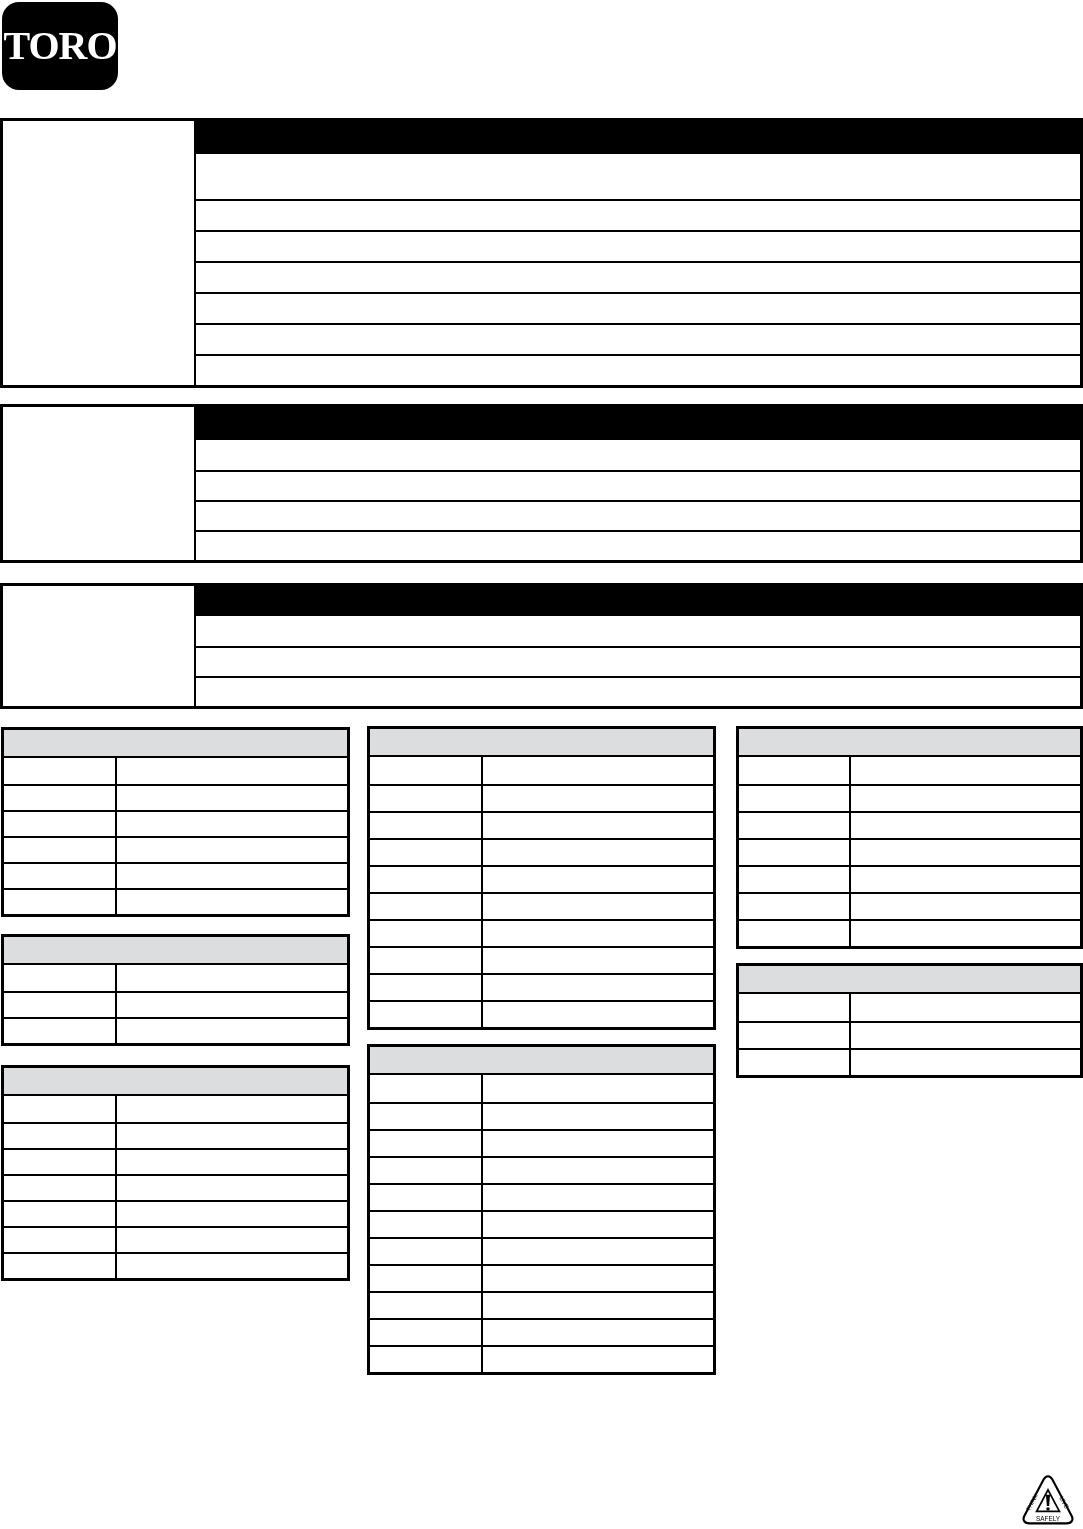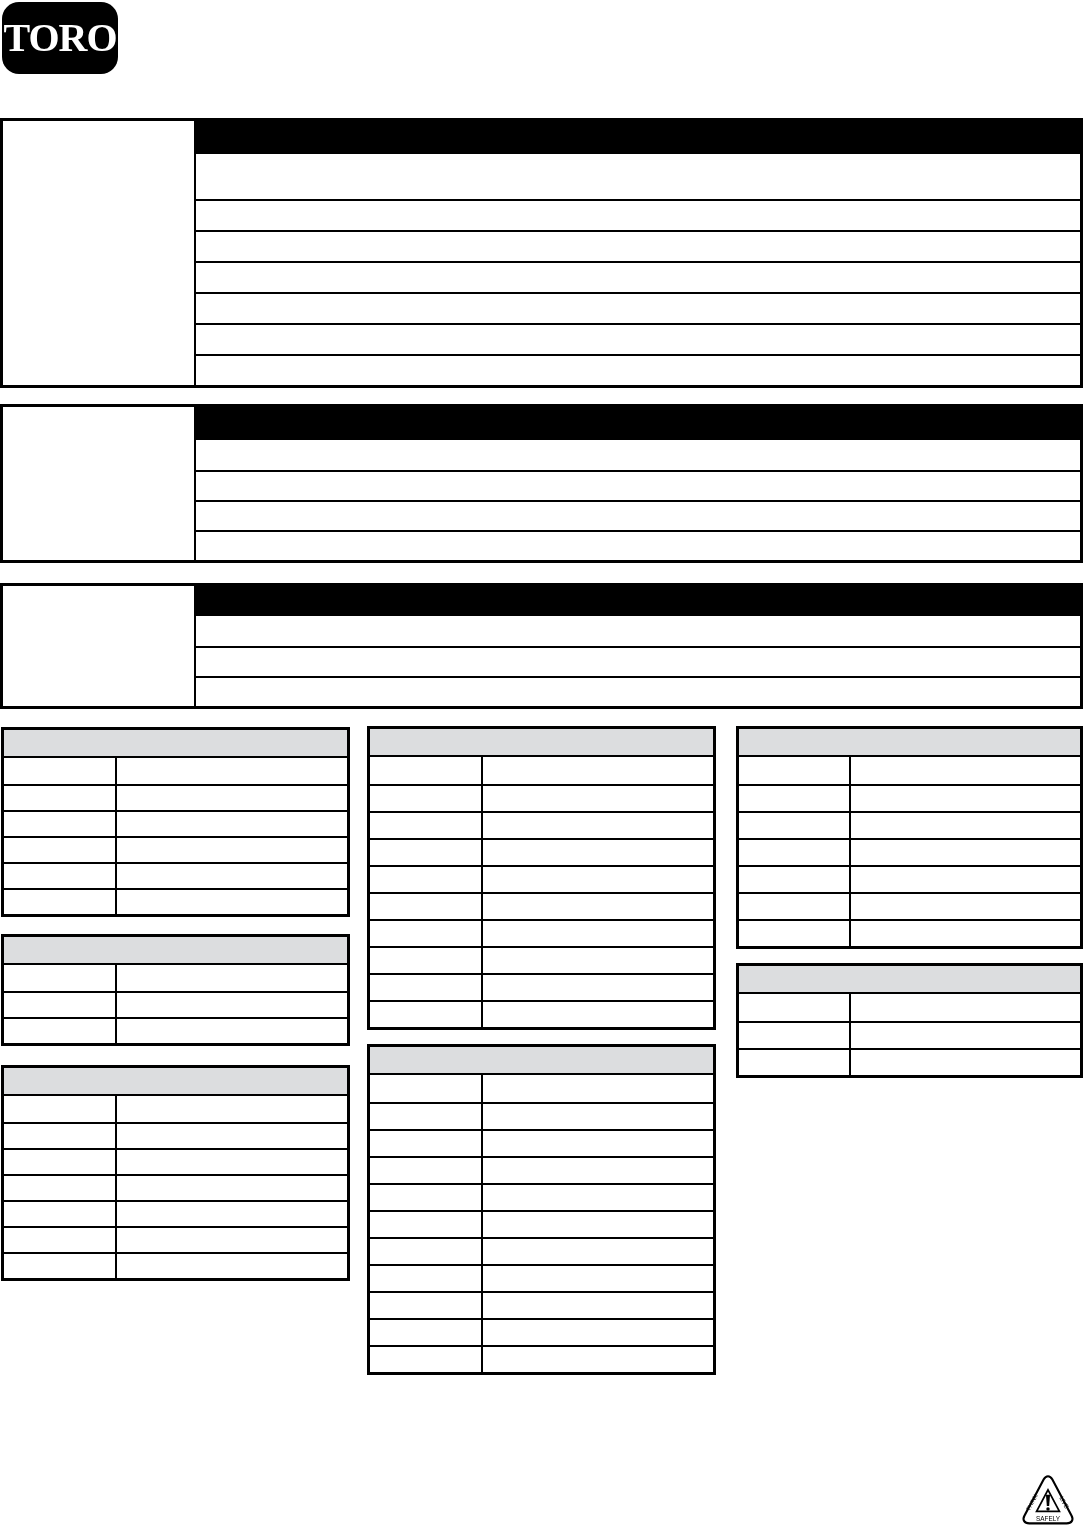--- a/index.html
+++ b/index.html
@@ -8,21 +8,21 @@
     background: #ffffff;
     position: relative;
     overflow: hidden;
     font-family: "Liberation Sans", sans-serif;
   }
   * { box-sizing: border-box; }
 
   
   .toro-logo {
     position: absolute; left: 2px; top: 2px;
-    width: 116px; height: 72px;
+    width: 116px; height: 88px;
     background: #000; border-radius: 17px;
     display: flex; align-items: center; justify-content: center;
   }
   .toro-logo .logo-word {
     color: #fff;
     font-family: "Liberation Serif", serif;
     font-weight: bold;
     font-size: 40px;
     letter-spacing: -1px;
     line-height: 1;

